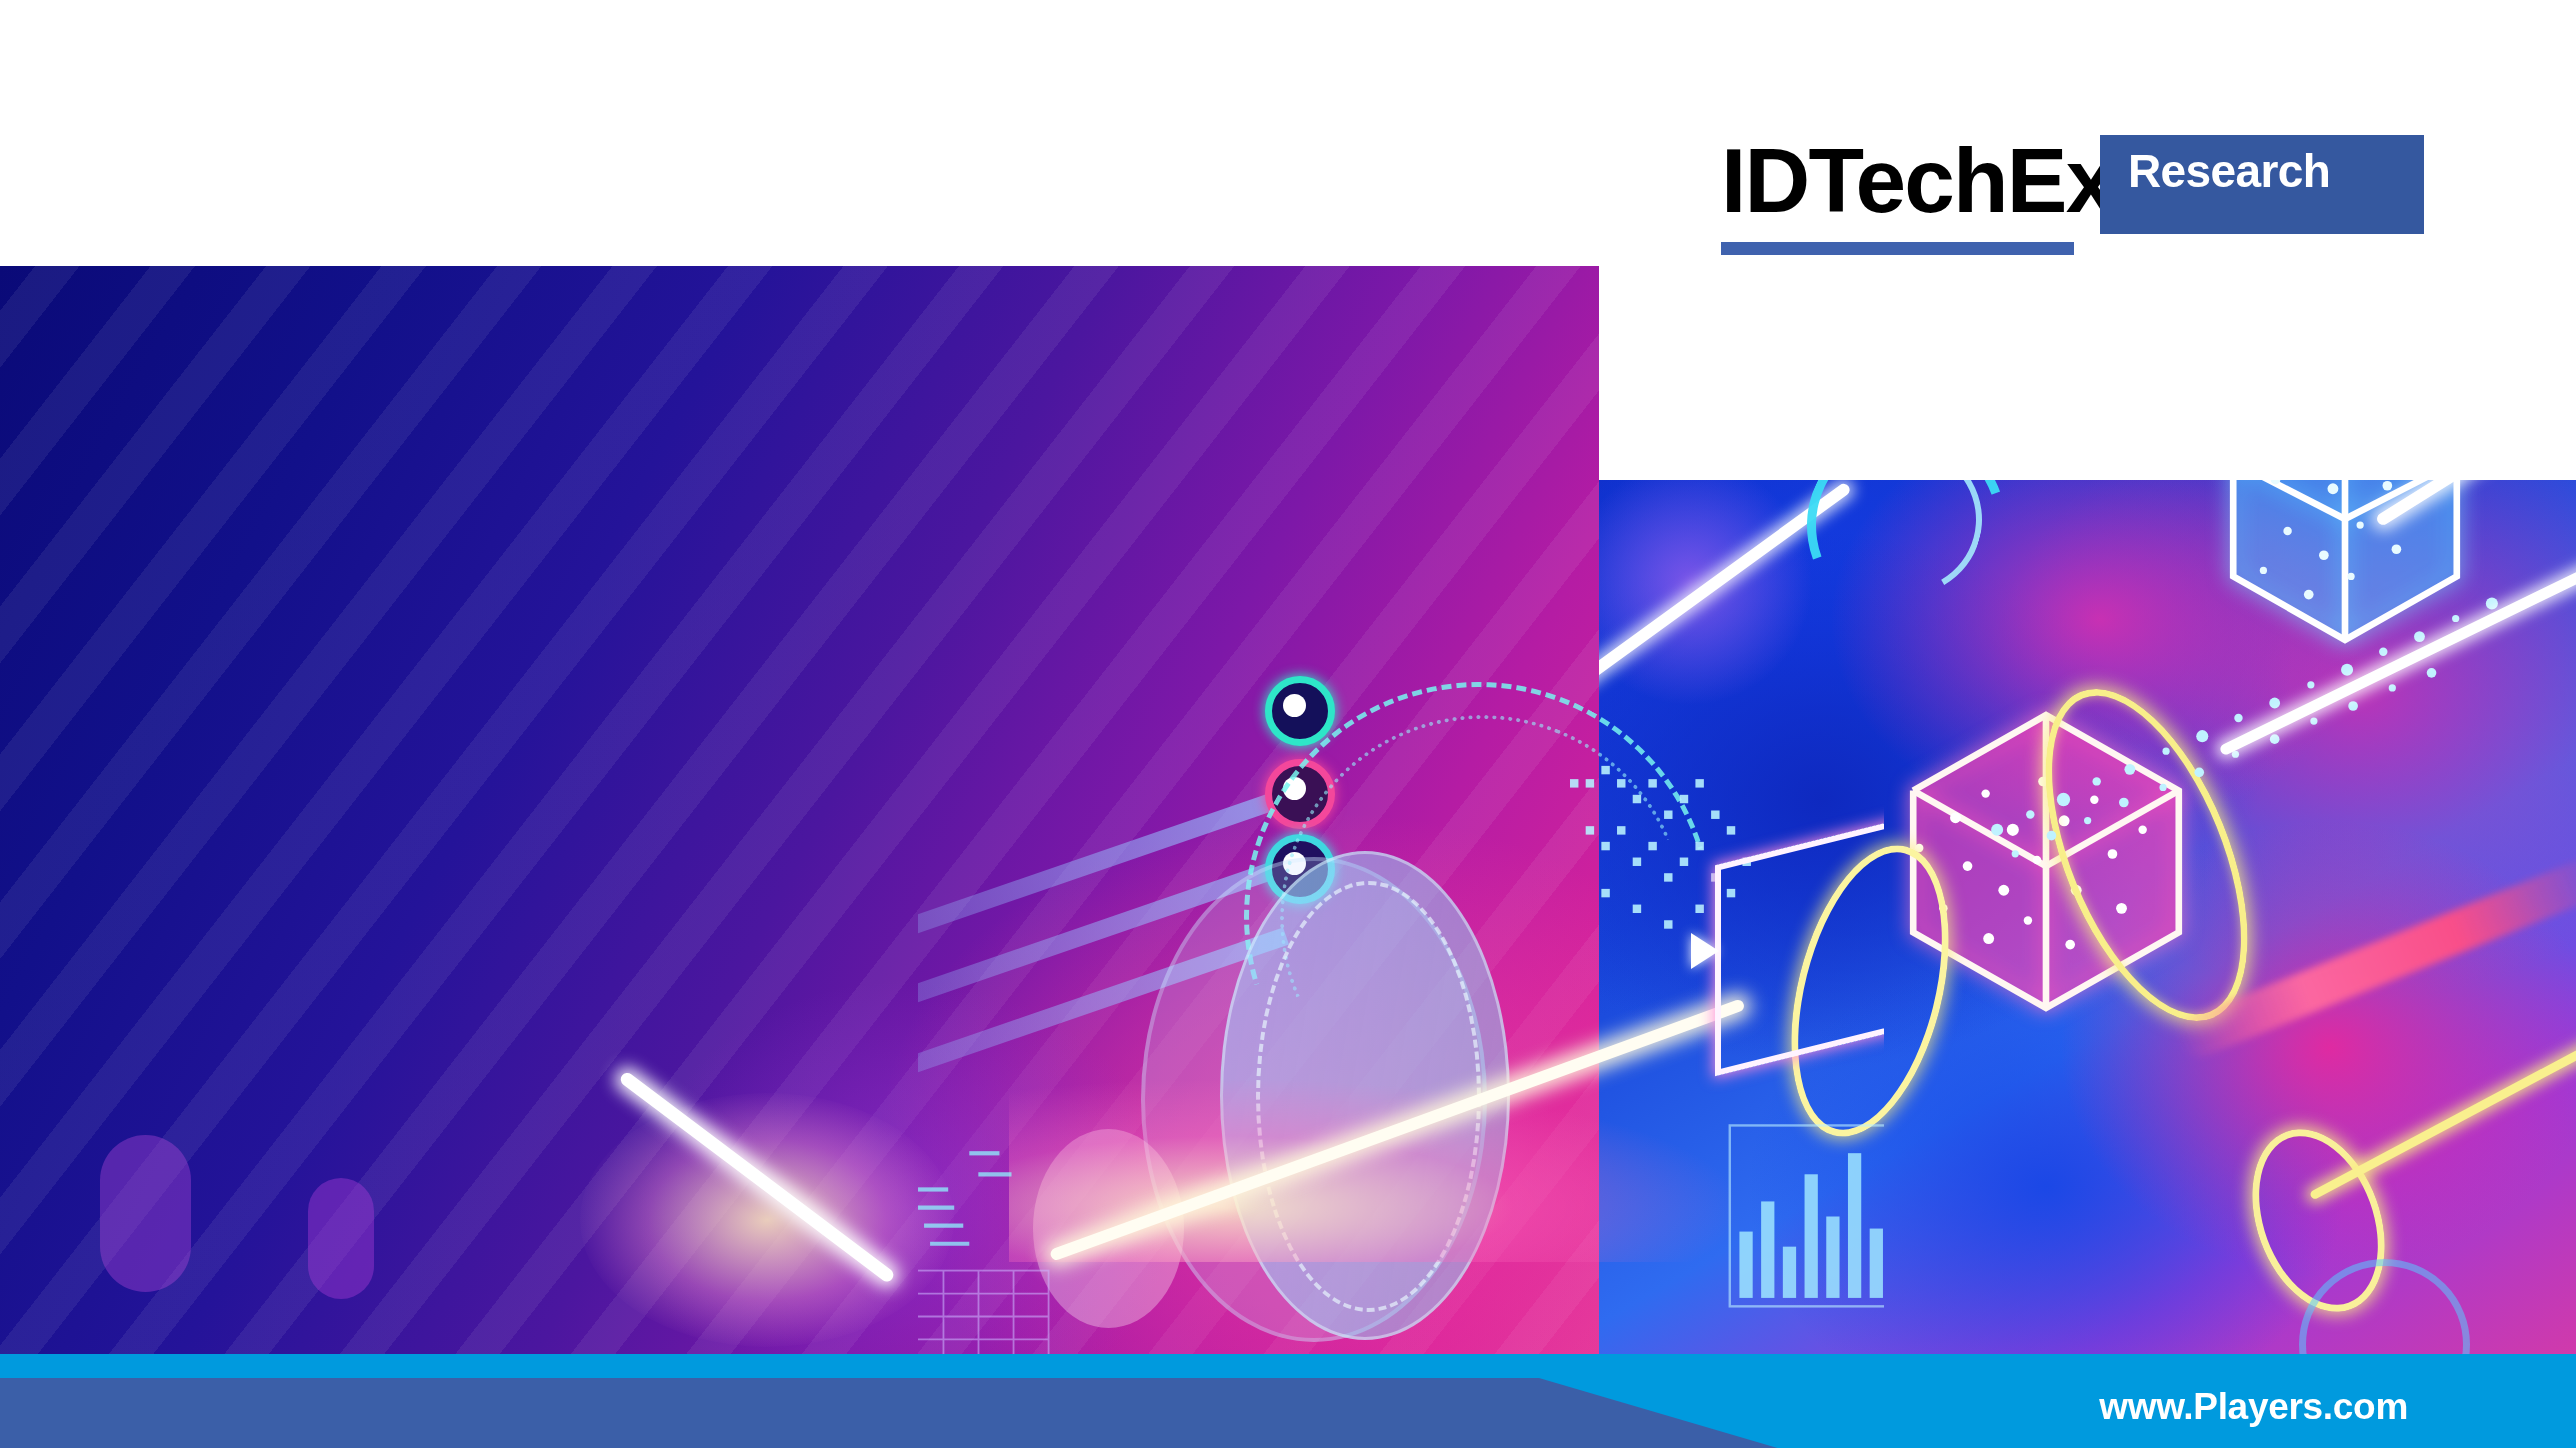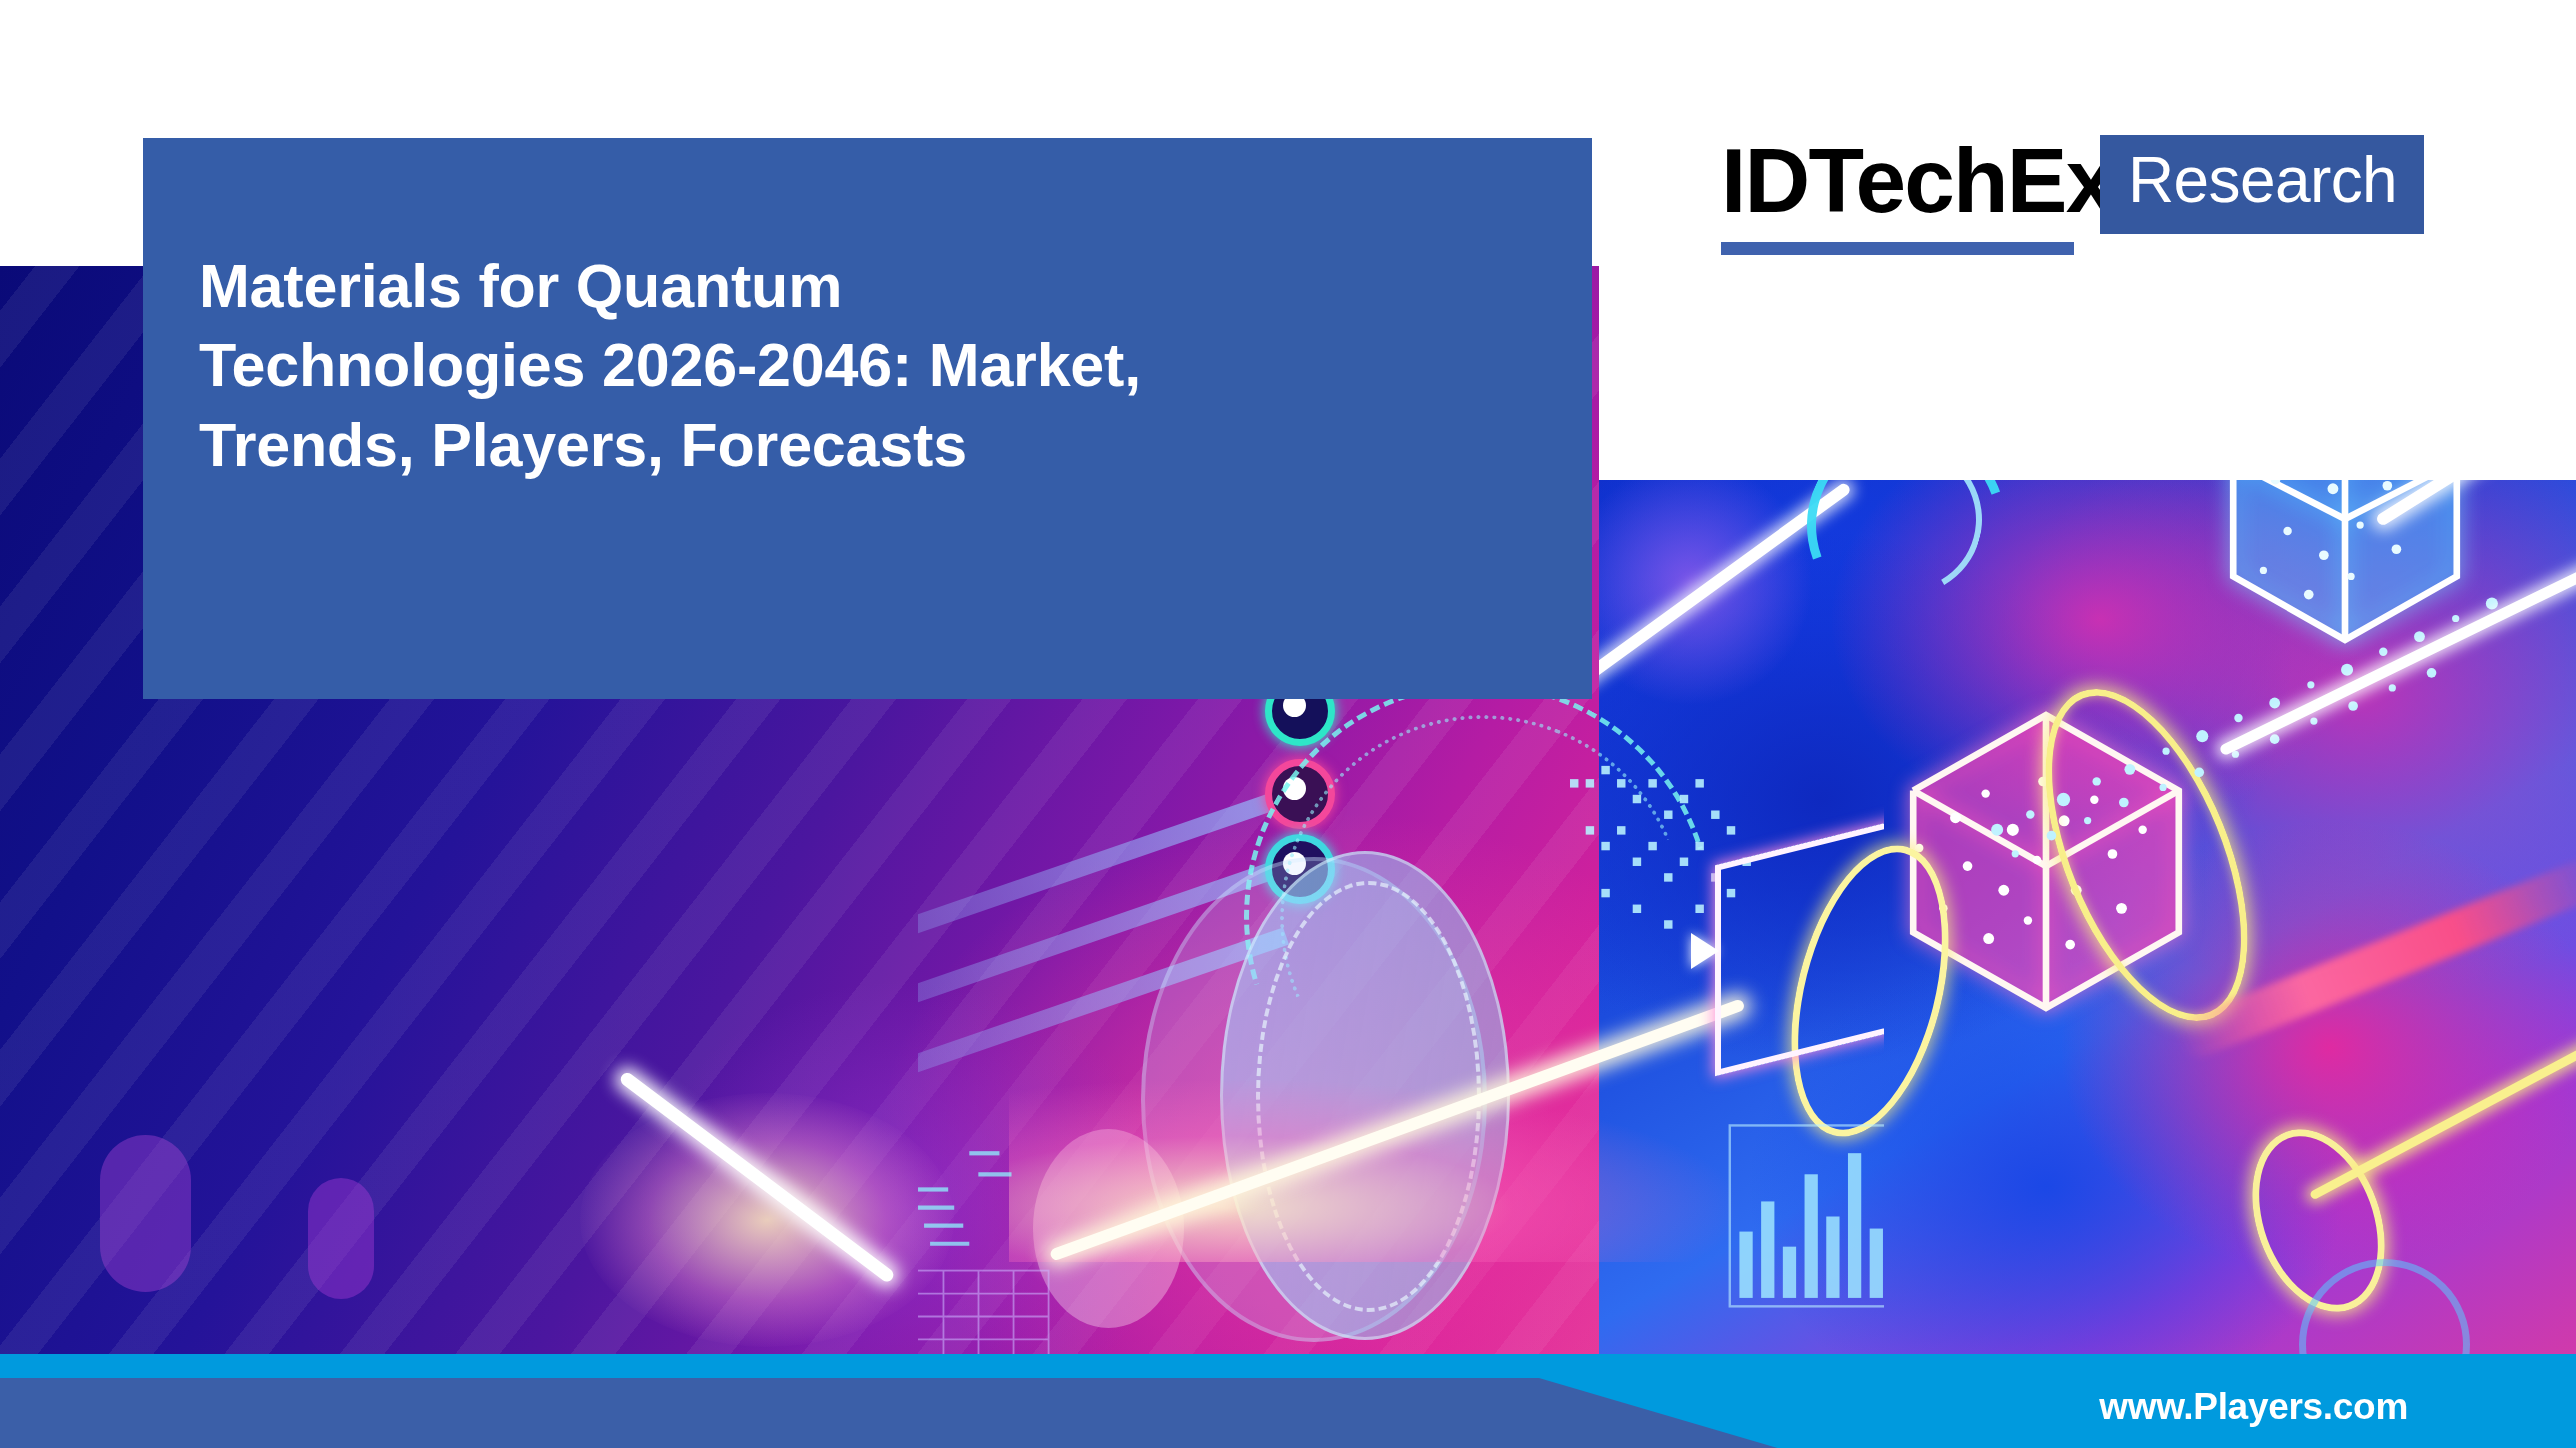--- a/index.html
+++ b/index.html
@@ -82,21 +82,21 @@
   }
   #logo-underline{
     position:absolute;left:0px;top:107px;width:353px;height:13.3px;background:#3F62AE;
   }
   #logo-research-box{
     position:absolute;left:2100px;top:135px;width:324px;height:99px;
     background:#35589F;z-index:30;
   }
   #logo-research-text{
     position:absolute;left:28px;top:13.3px;
-    font-size:64px;font-weight:400;color:#ffffff;line-height:1.0;
+    font-size:46px;font-weight:700;color:#ffffff;line-height:1.0;
     letter-spacing:-0.6px;
   }
 
   
   #footer-cyan{
     position:absolute;left:0;top:1354px;width:2576px;height:95px;
     background:#009ADE;z-index:25;
   }
   #footer-blue{
     position:absolute;left:0;top:1378px;width:1781px;height:71px;
@@ -411,27 +411,20 @@
           <rect x="308" y="210" width="22" height="90"></rect>
             <rect x="344" y="150" width="22" height="150"></rect>
         </g>
         <g stroke="#bdf0ff" stroke-width="4" fill="none" opacity="0.6">
           <rect x="4" y="14" width="404" height="300"></rect>
         </g>
       </svg>
     </div>
   </div>
 
-  <div id="title-panel">
-    <div id="title-text">
-      <span>Materials for Quantum</span><br>
-      <span>Technologies 2026-2046: Market,</span><br>
-      <span>Trends, Players, Forecasts</span>
-    </div>
-  </div>
 
   <div id="logo">
     <div id="logo-word-wrap">
       <span id="logo-word">IDTechEx</span>
       <span id="logo-underline"></span>
     </div>
   </div>
   <div id="logo-research-box">
     <span id="logo-research-text">Research</span>
   </div>

